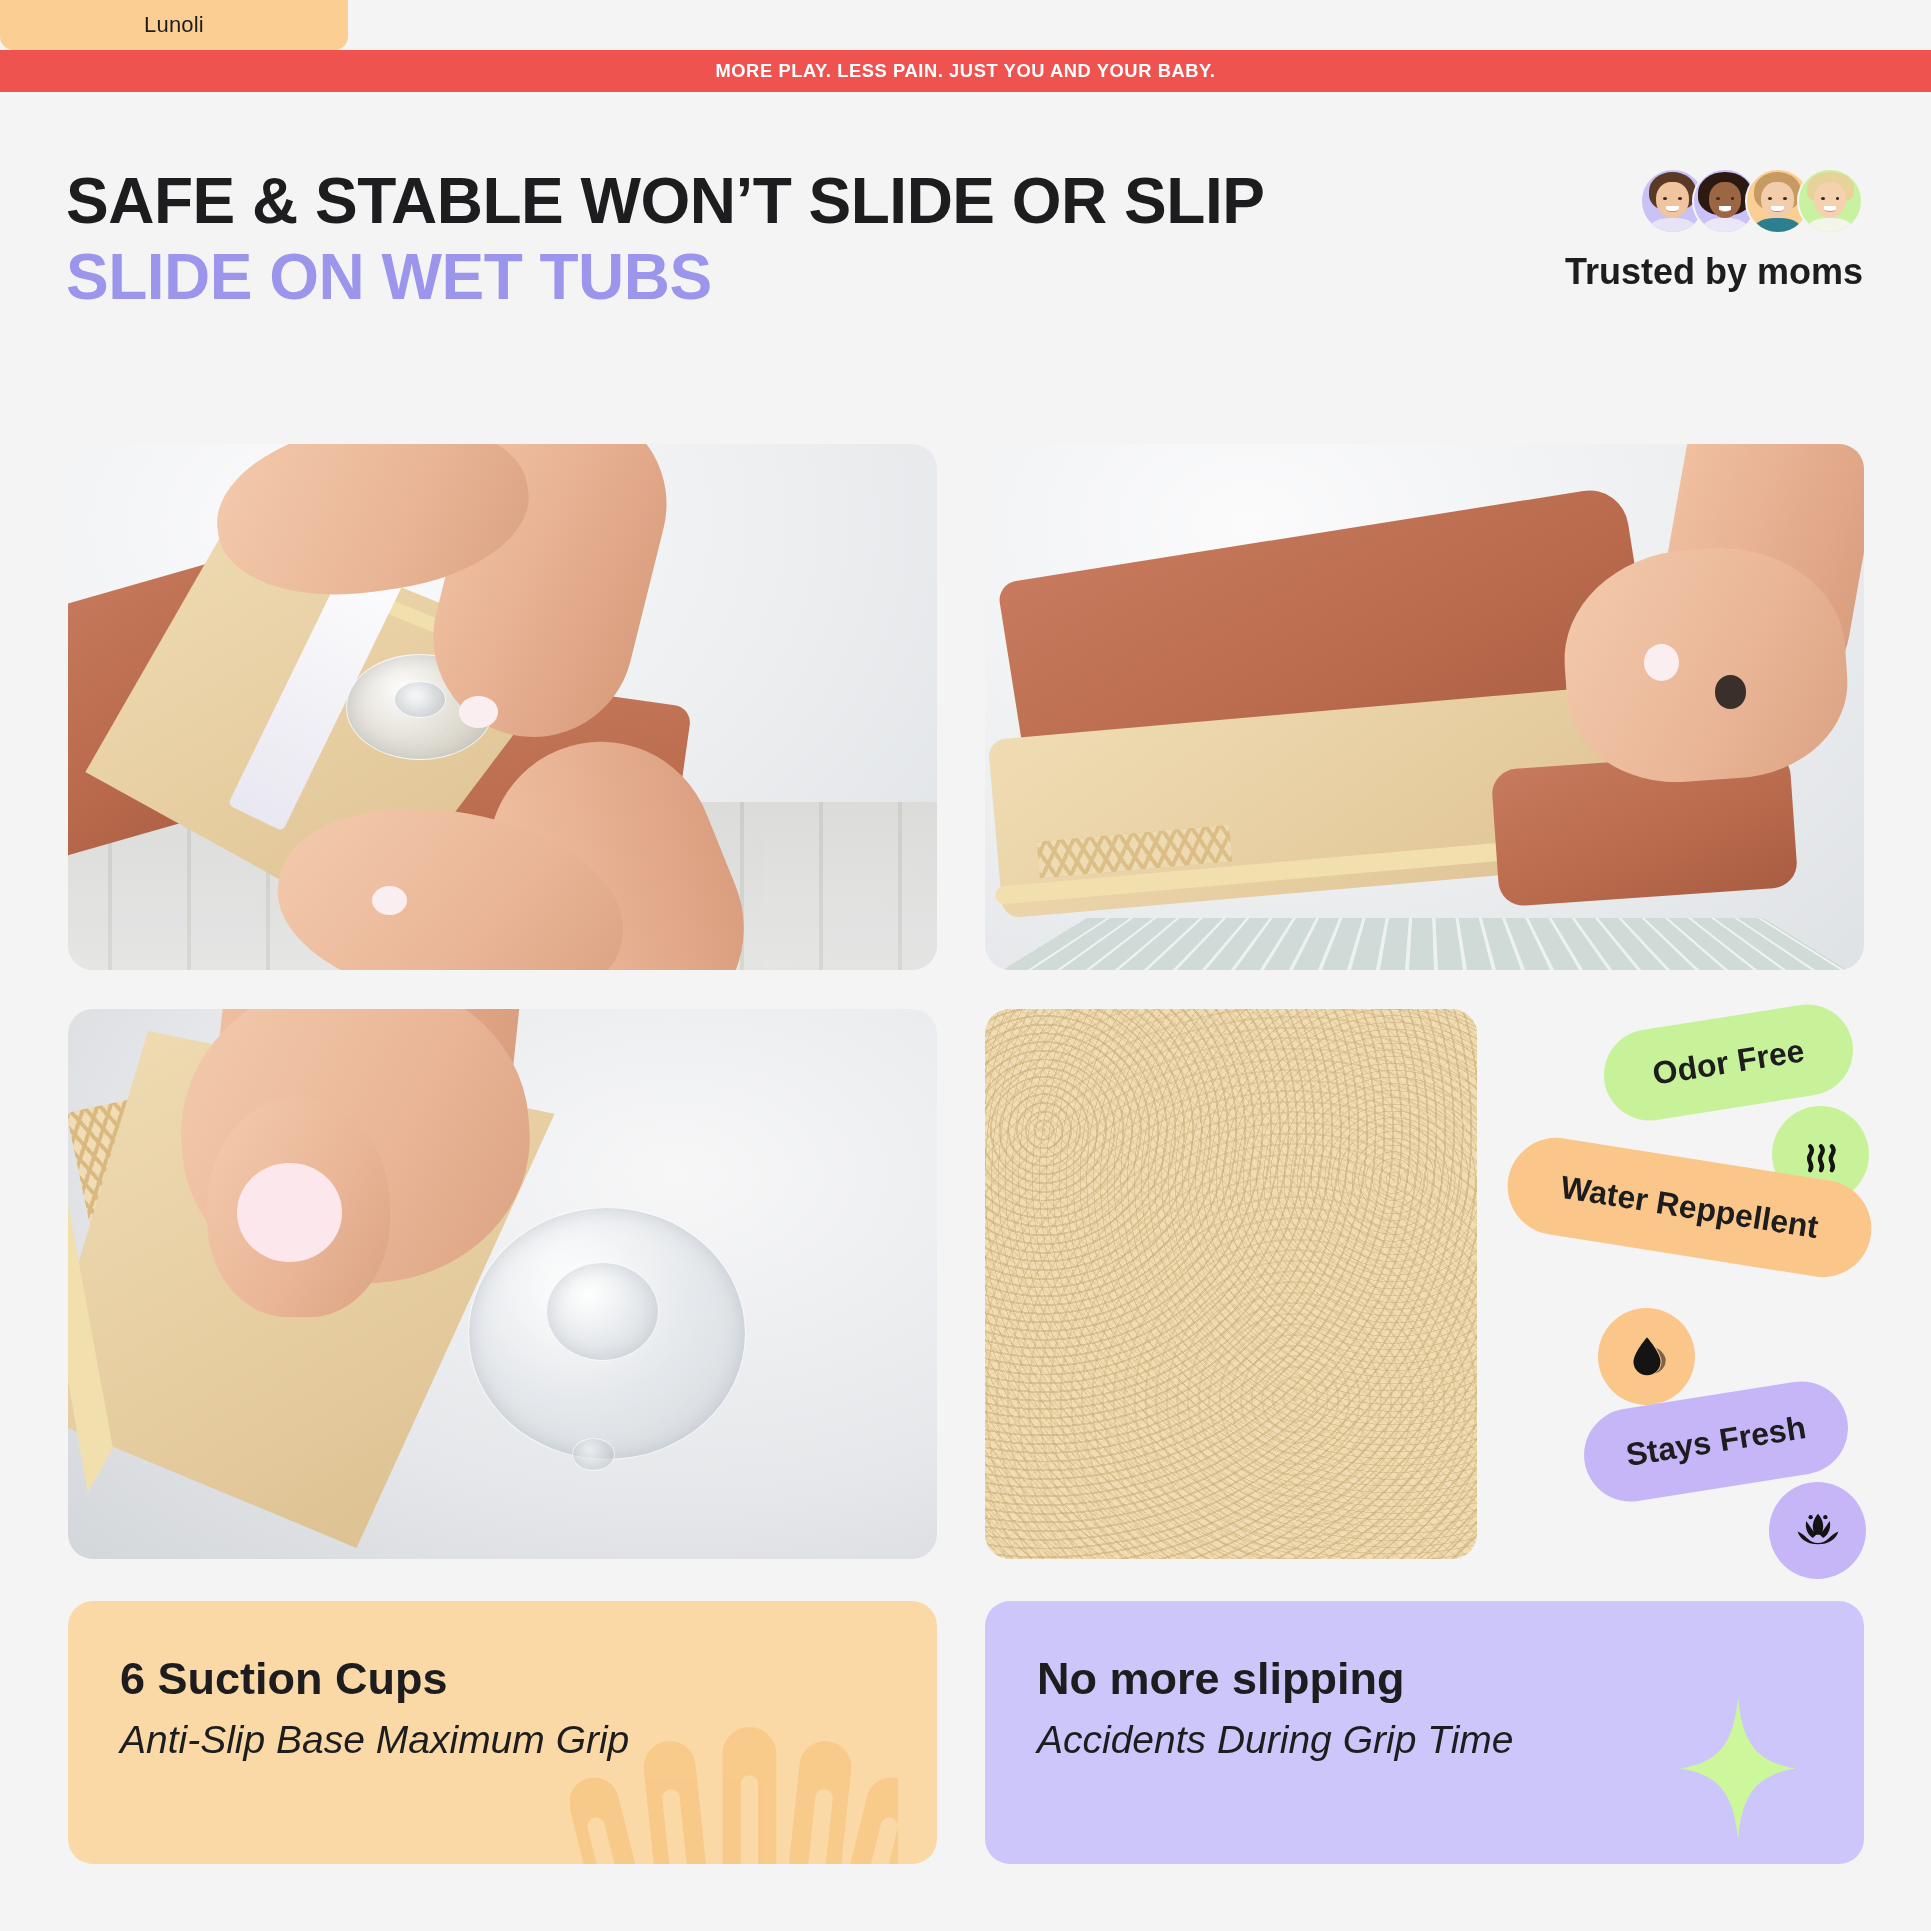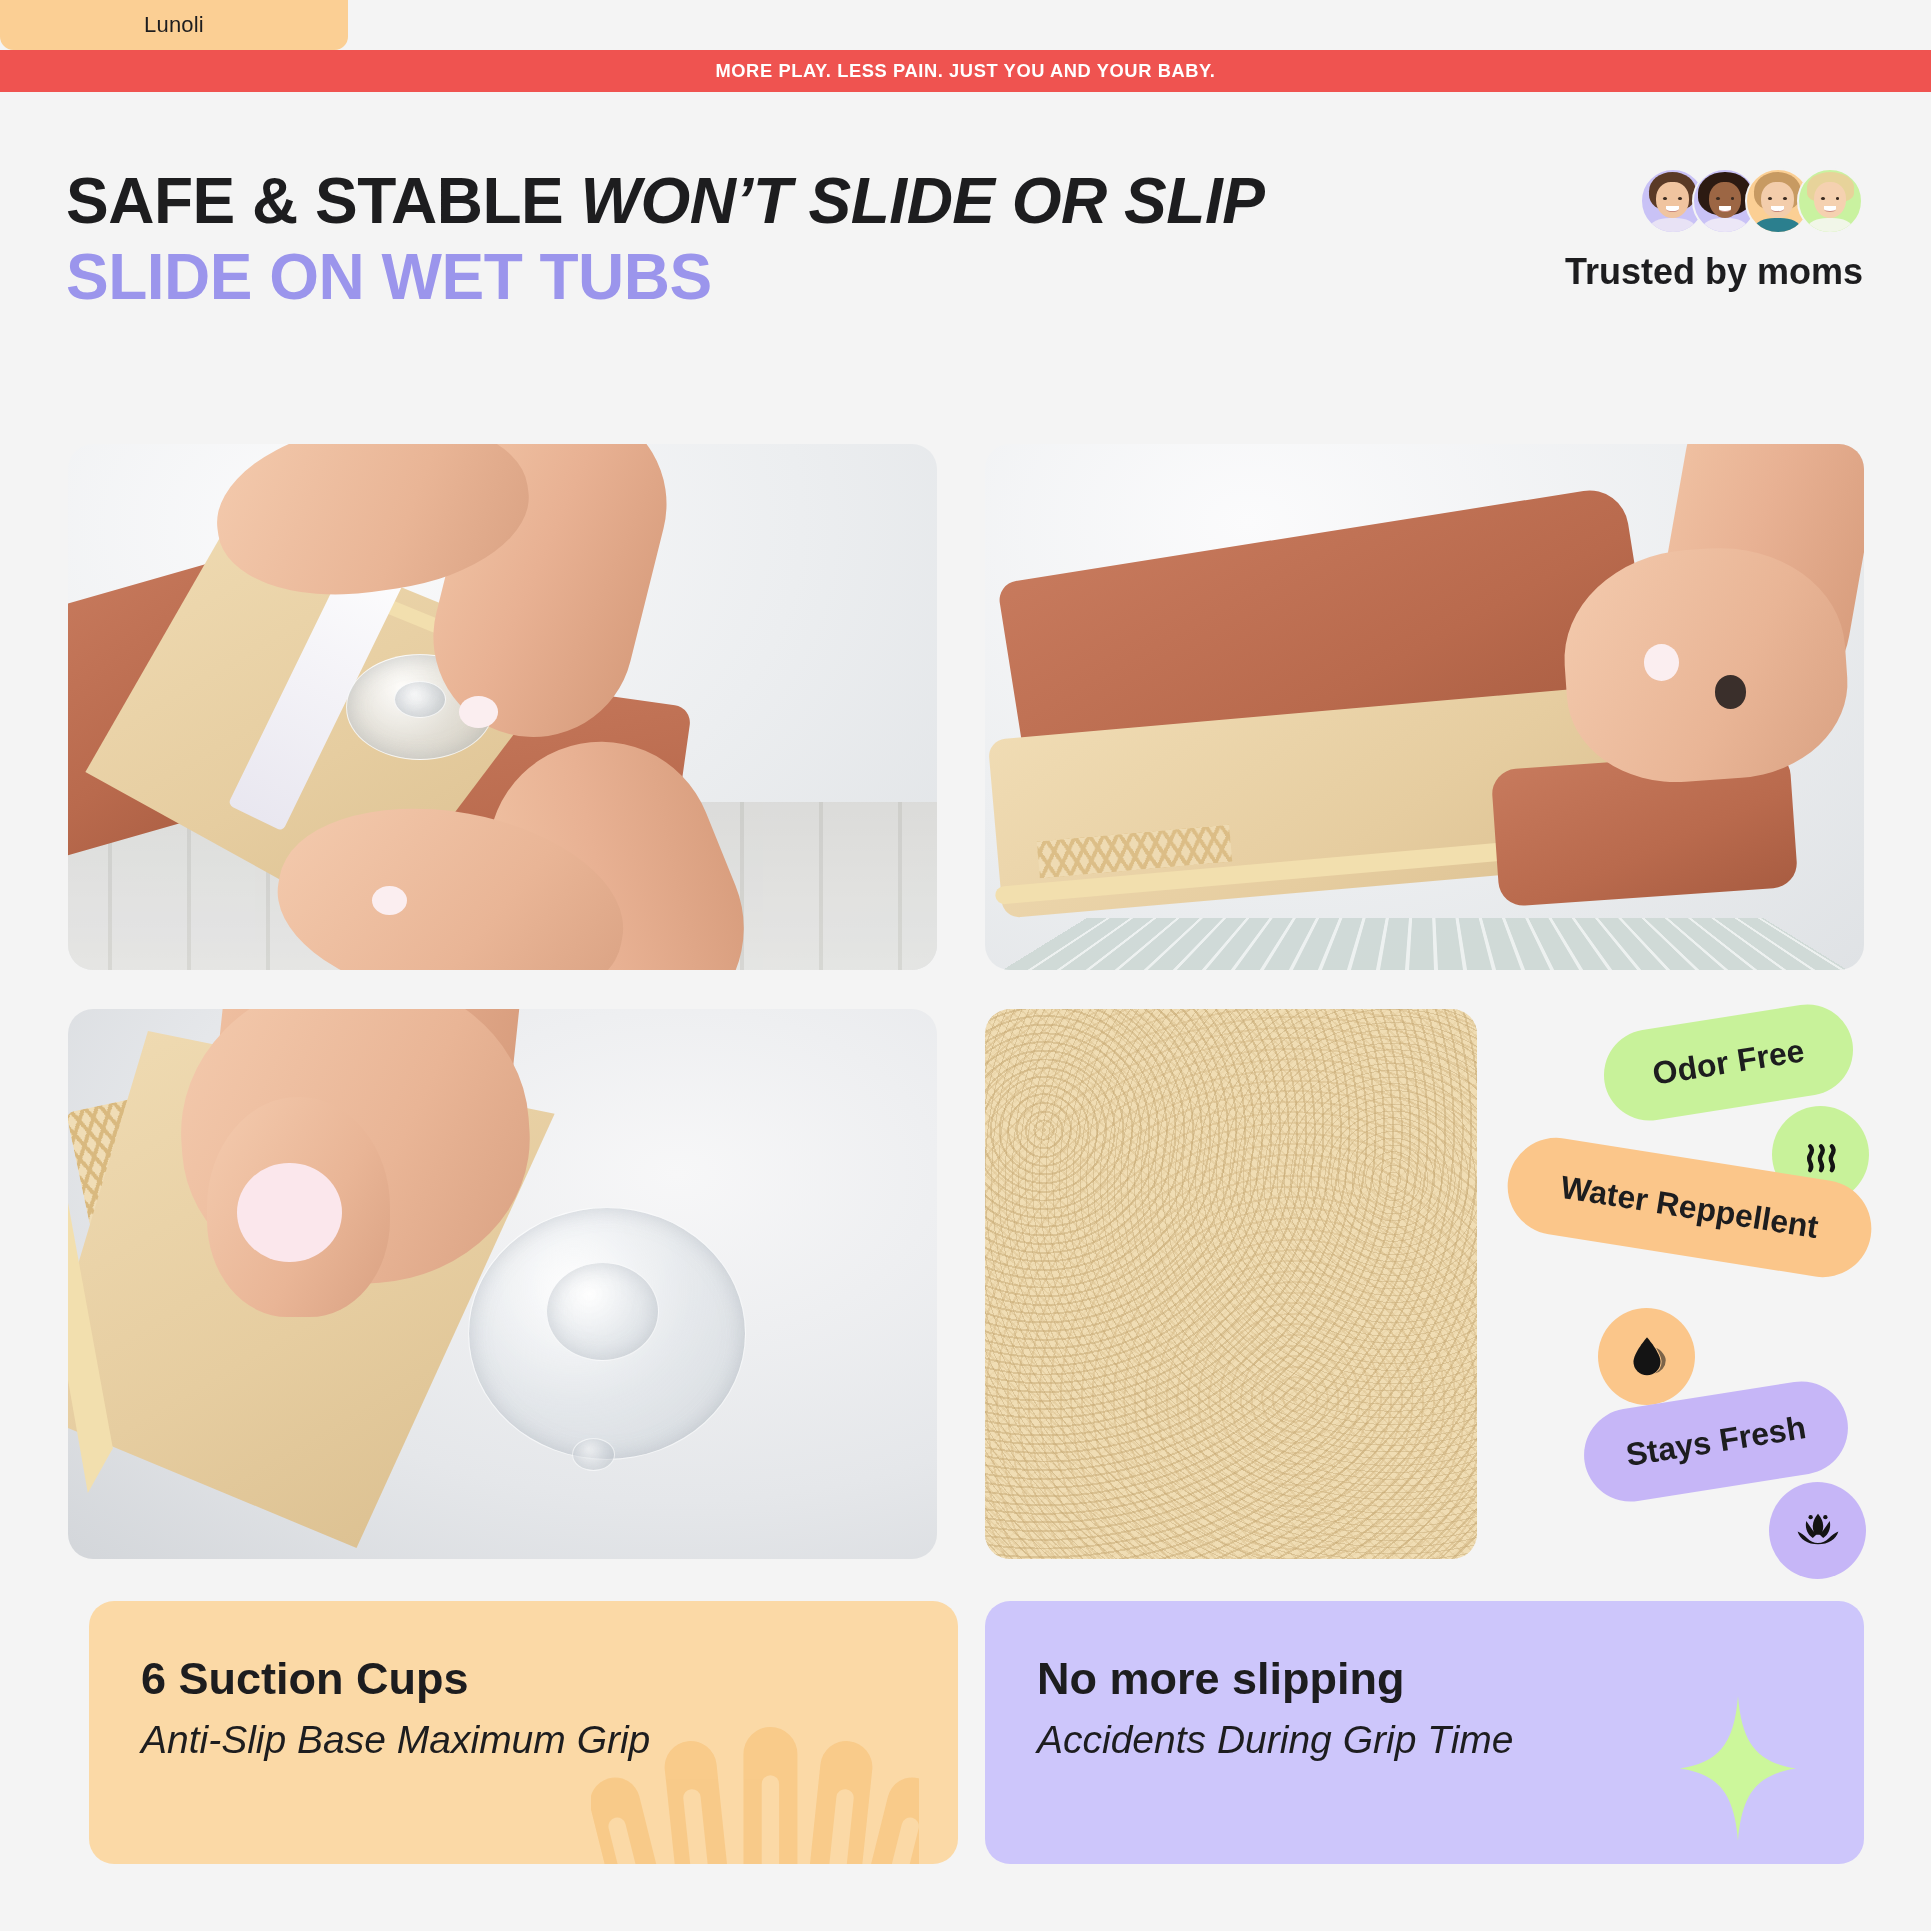--- a/index.html
+++ b/index.html
@@ -66,21 +66,21 @@
     width: 1448px;
   }
   .hl-line {
     font-size: 64px;
     font-weight: 700;
     line-height: 1.18;
     letter-spacing: -0.5px;
     white-space: nowrap;
   }
   .hl-dark { color: #1d1d1f; }
-  .hl-italic { font-style: italic; }
+  .hl-italic { }
   .hl-purple { color: #9b95ec; }
 
   
   .trust {
     position: absolute;
     top: 166px;
     right: 64px;
     width: 319px;
     text-align: center;
   }
@@ -300,21 +300,20 @@
   .fcard {
     position: absolute;
     border-radius: 25px;
     overflow: hidden;
     padding: 54px 52px 0 52px;
   }
   #card-suction {
     left: 68px; top: 1601px;
     width: 869px; height: 263px;
     background: #fbd9a6;
-    margin-left: 21px;
   }
   #card-slip {
     left: 985px; top: 1601px;
     width: 879px; height: 263px;
     background: #cdc6fb;
   }
   .fcard-title {
     font-size: 45px;
     font-weight: 700;
     color: #1d1d1f;

